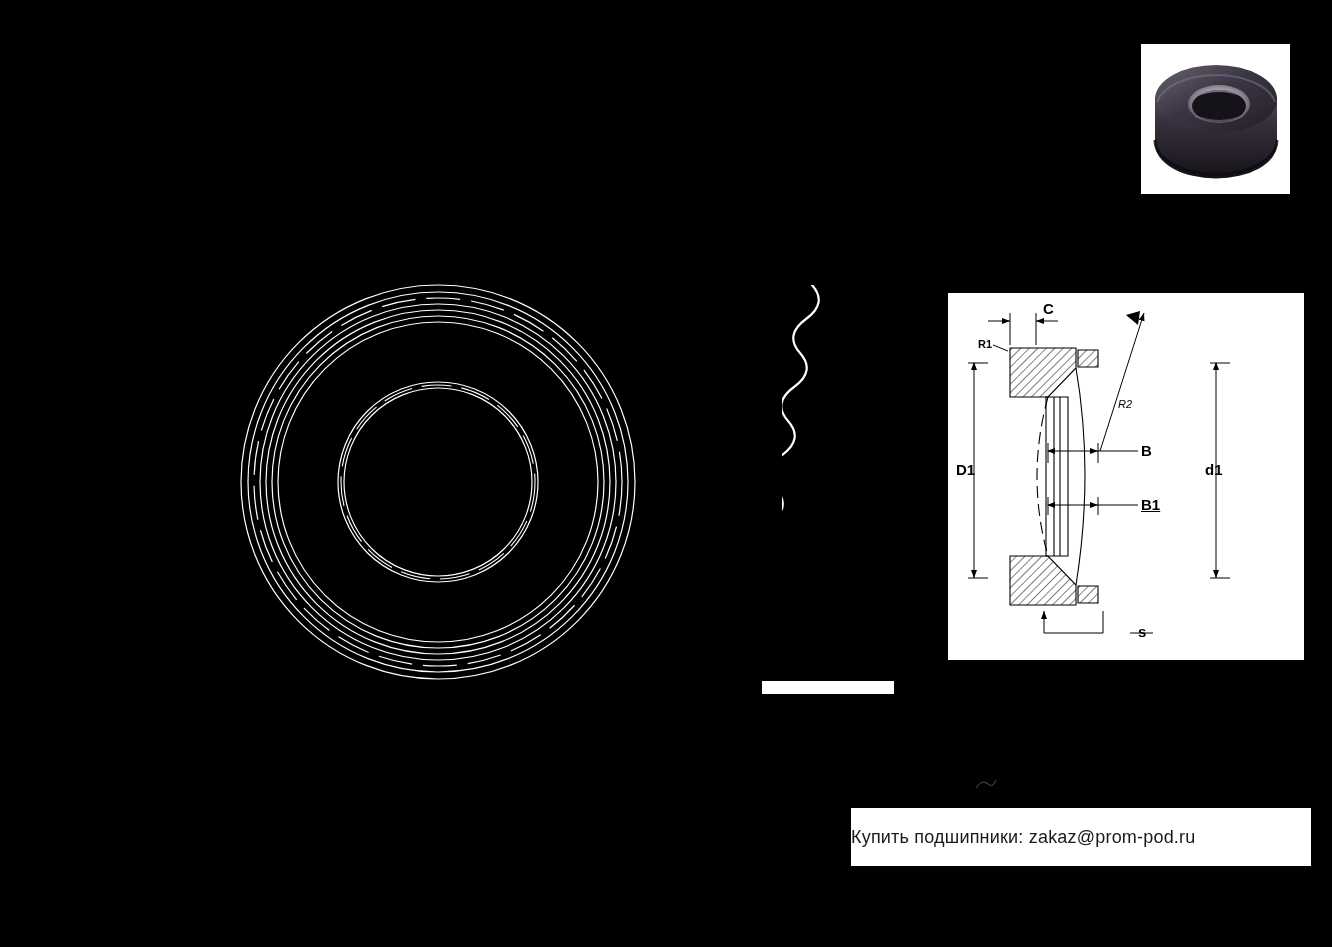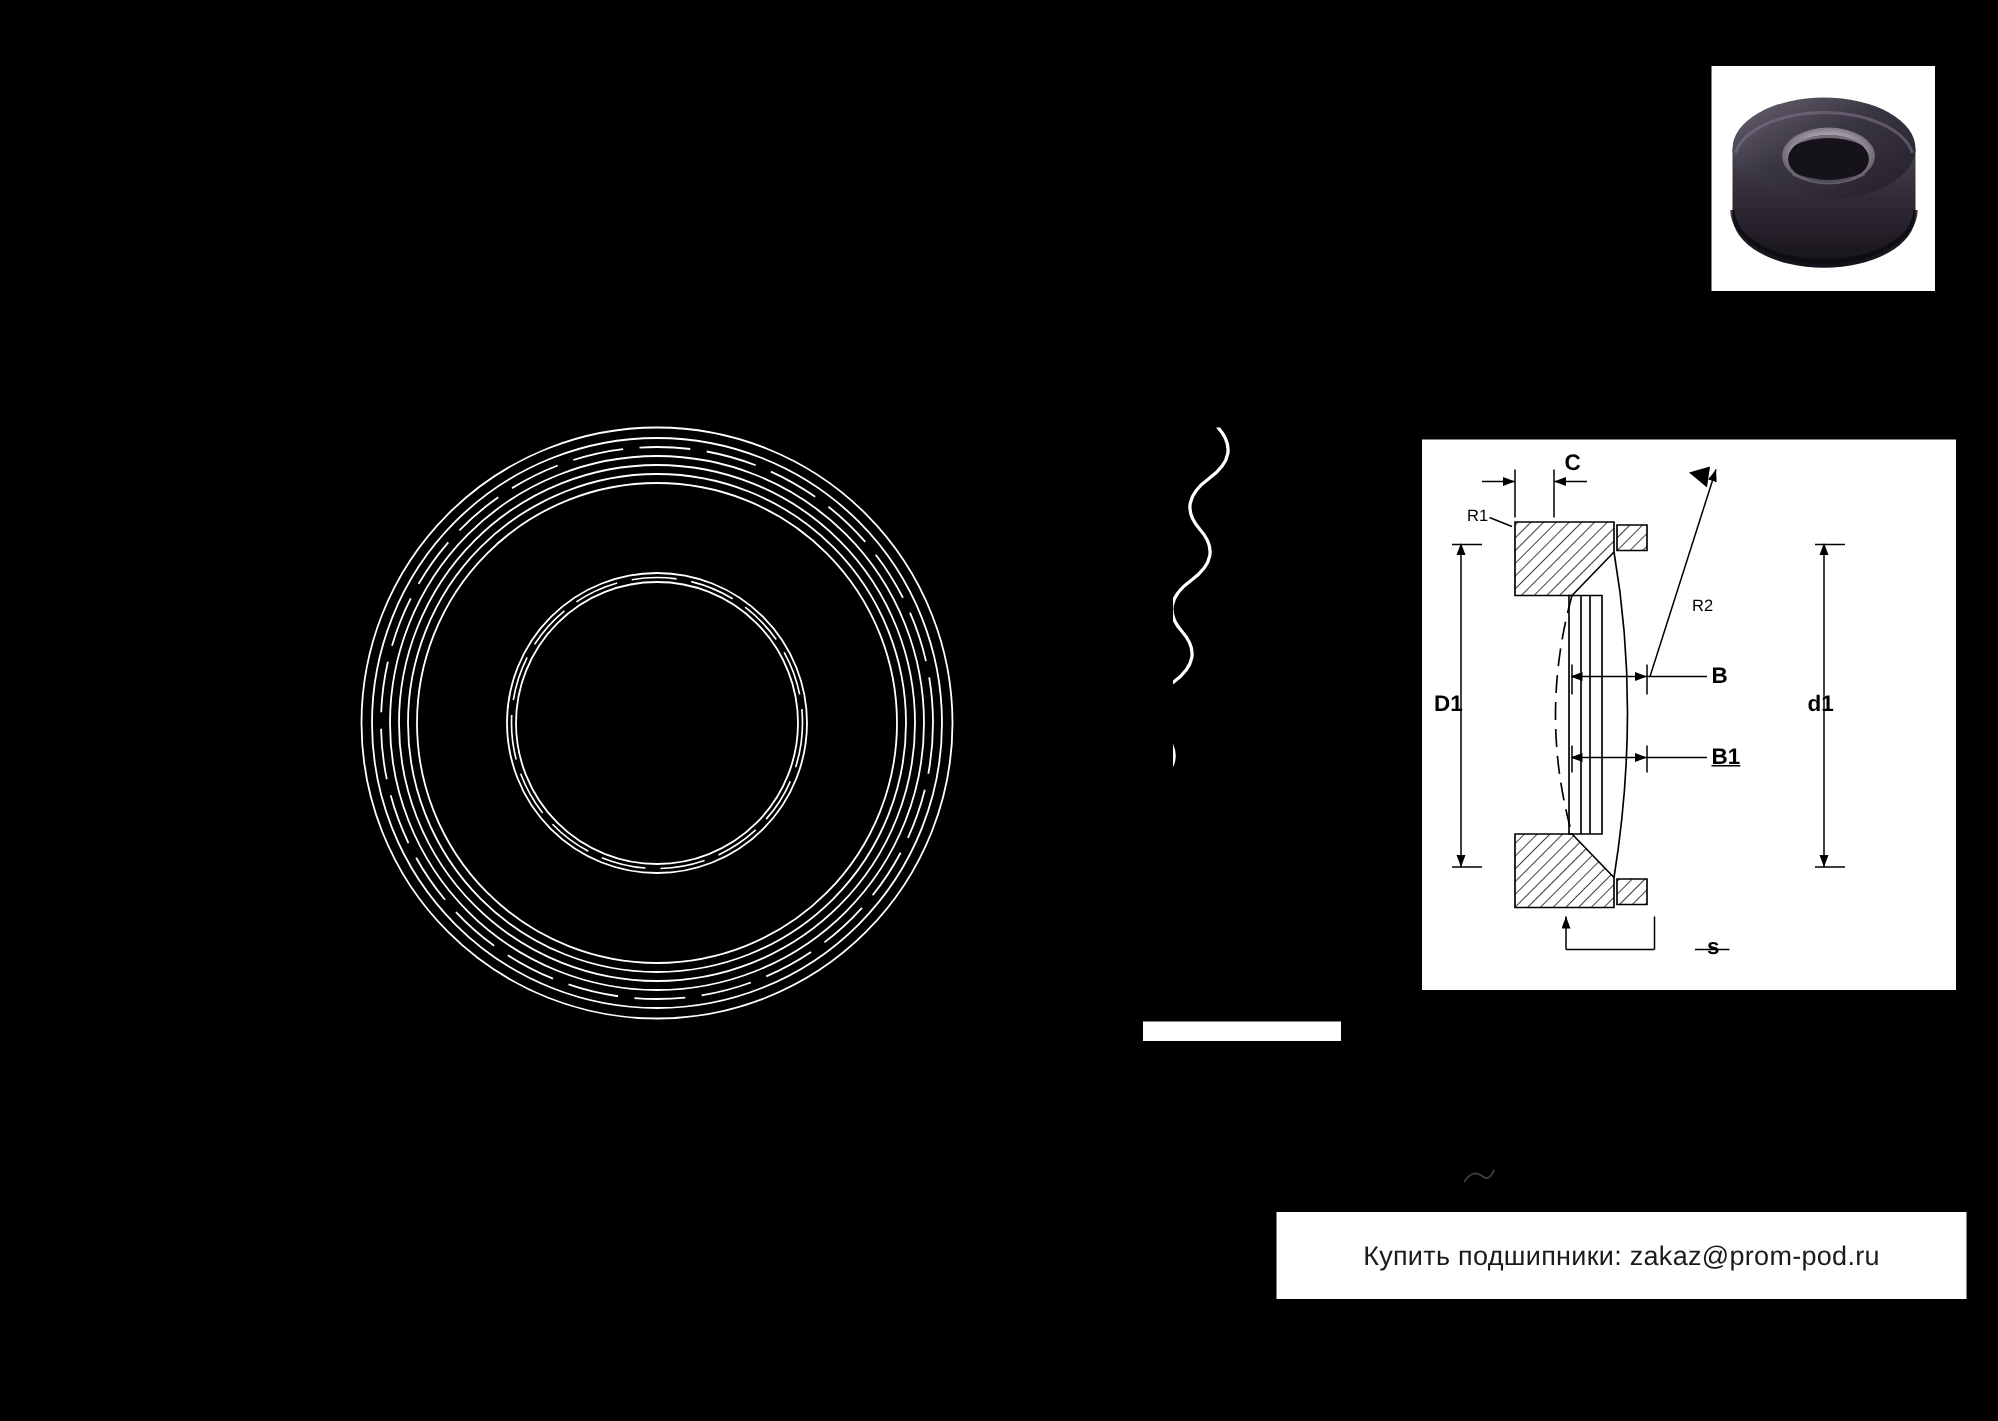--- a/index.html
+++ b/index.html
@@ -95,21 +95,20 @@
   
   .contact-banner {
     position: absolute;
     left: 851px;
     top: 808px;
     width: 460px;
     height: 58px;
     background: #ffffff;
     display: flex;
     align-items: center;
-    justify-content: center;
   }
   .contact-banner .text {
     color: #1a1a1a;
     font-family: "Liberation Sans", sans-serif;
     font-size: 18px;
     letter-spacing: 0.2px;
     white-space: nowrap;
   }
 
   
@@ -267,22 +266,22 @@
 
         <line x1="152" y1="158" x2="196" y2="20" marker-end="url(#arrA)"></line>
         <line x1="152" y1="158" x2="196" y2="20" opacity="0"></line>
         <path d="M178 22 l14 -4 l-2 14" fill="#000000" stroke="none"></path>
 
         <line x1="45" y1="52" x2="60" y2="58"></line>
       </g>
     </svg>
 
     <span class="tech-label" style="left:95px; top:8px;">C</span>
-    <span class="tech-label small" style="left:30px; top:44px;">R1</span>
-    <span class="tech-label small" style="left:180px; top:104px;">R2</span>
+    <span class="tech-label small" style="left:30px; top:44px;font-weight:bold;">R1</span>
+    <span class="tech-label small" style="left:170px; top:104px;font-style:italic;">R2</span>
     <span class="tech-label" style="left:193px; top:150px;">B</span>
     <span class="tech-label" style="left:193px; top:204px;text-decoration:underline;">B1</span>
     <span class="tech-label" style="left:8px; top:169px;">D1</span>
     <span class="tech-label" style="left:257px; top:169px;">d1</span>
     <span class="tech-label" style="left:190px; top:331px;">s</span>
   </div>
 
   <div class="contact-banner">
     <span class="text">Купить подшипники: zakaz@prom-pod.ru</span>
   </div>

